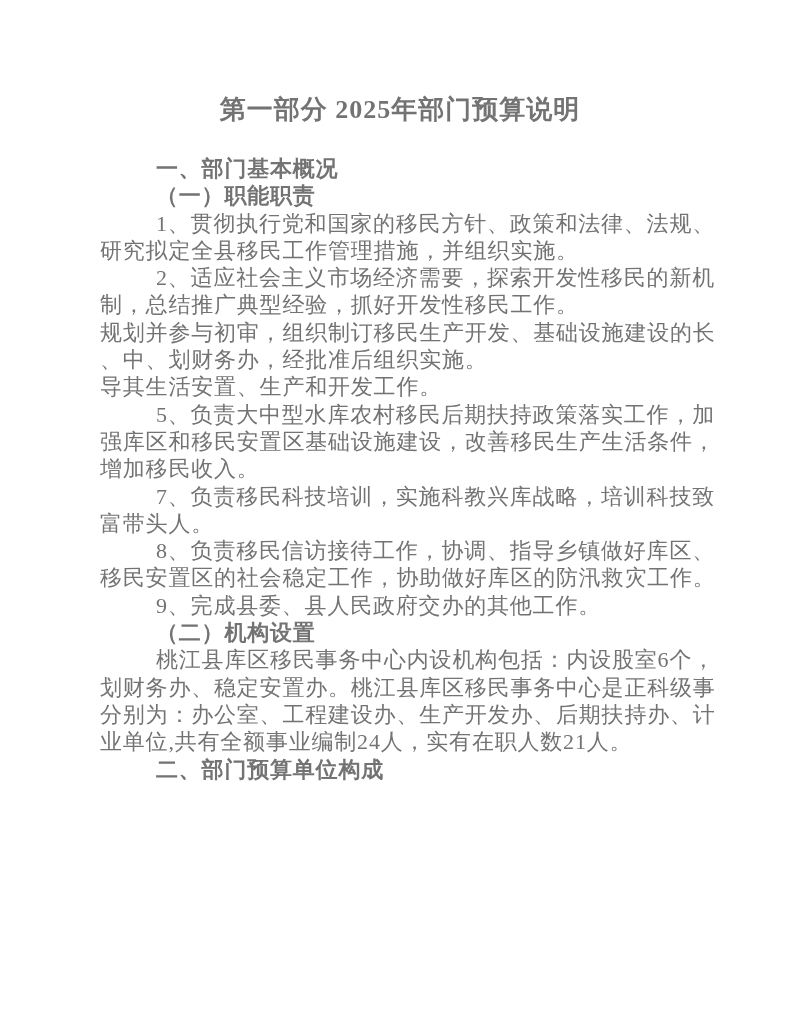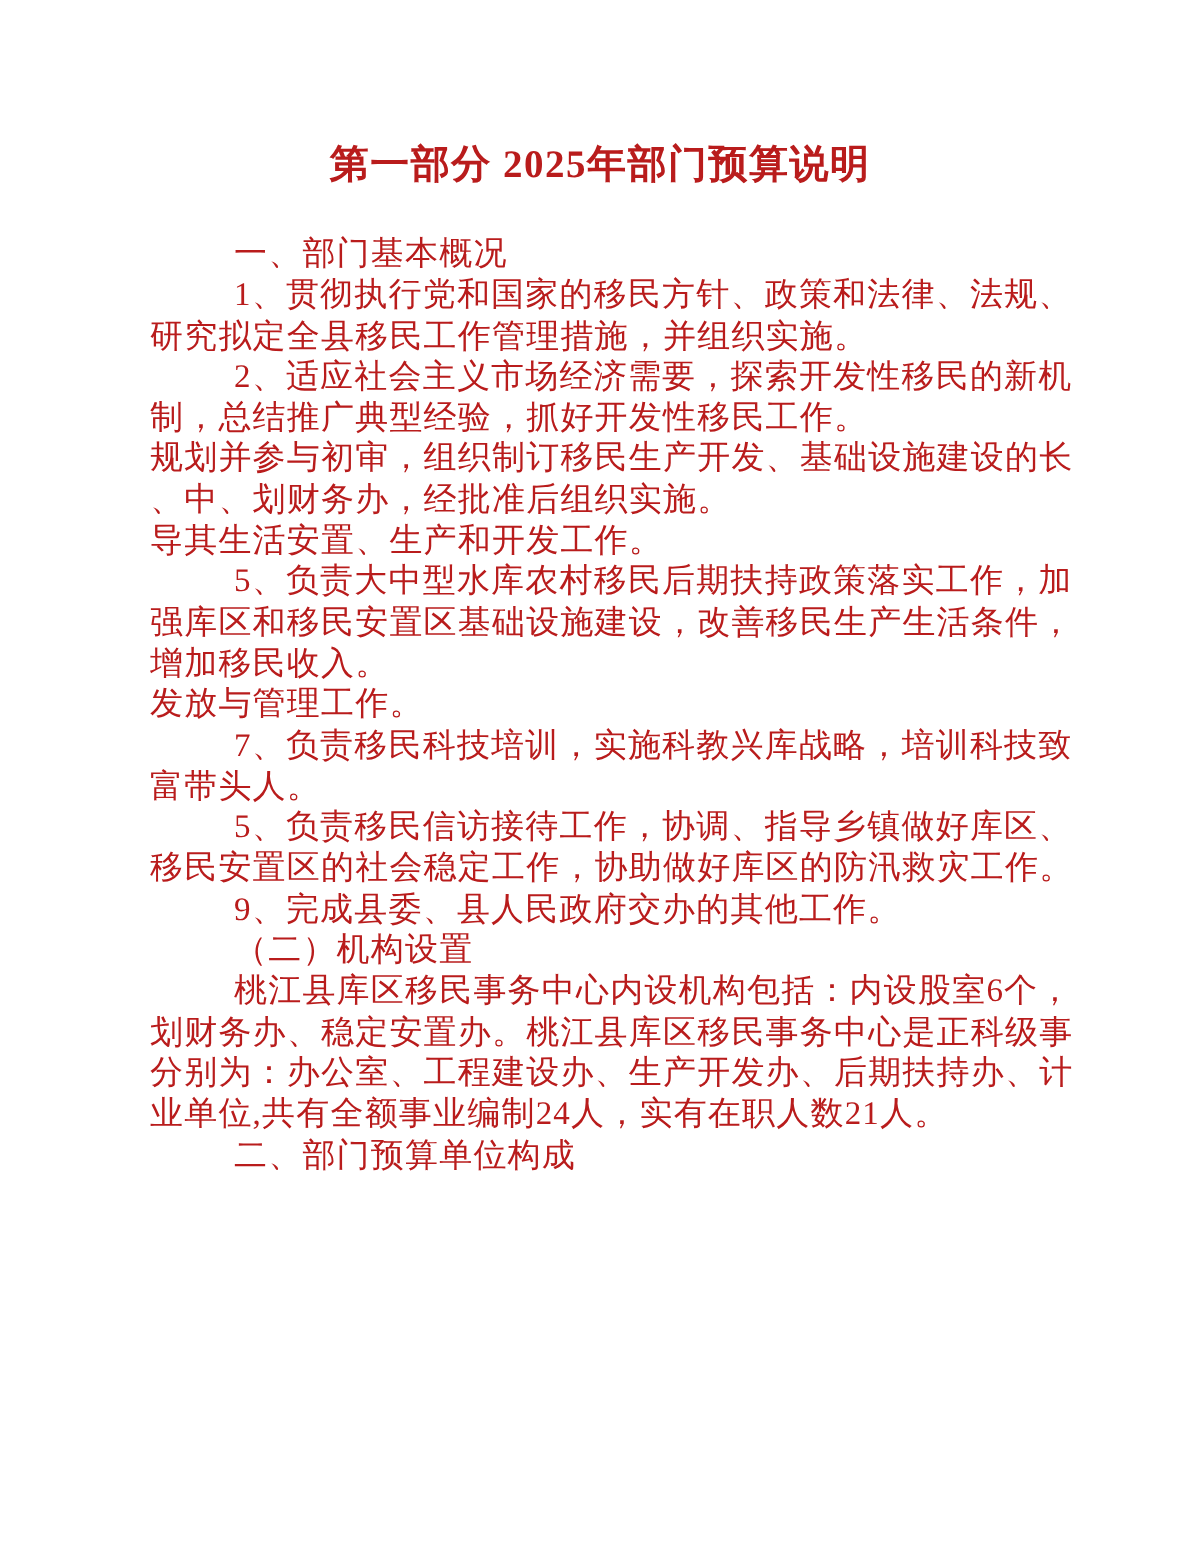--- a/index.html
+++ b/index.html
@@ -7,21 +7,21 @@
     padding: 0;
     background: #ffffff;
   }
   .page {
     position: relative;
     width: 800px;
     height: 1035px;
     background: #ffffff;
     overflow: hidden;
     font-family: "Liberation Serif", "DejaVu Serif", serif;
-    color: #b91c1c;
+    color: #737373;
   }
   .doc-title {
     position: absolute;
     top: 92px;
     left: 0;
     width: 800px;
     text-align: center;
     font-size: 26px;
     font-weight: bold;
     letter-spacing: 1px;
@@ -34,47 +34,47 @@
     width: 604px;
     font-size: 22px;
     line-height: 27.3px;
     letter-spacing: 0.8px;
   }
   .line {
     white-space: nowrap;
     height: 27.3px;
   }
   .line.bold {
-    font-weight: normal;
+    font-weight: bold;
   }
   .line.indent {
     text-indent: 56px;
   }
 </style>
 </head>
 <body>
 
 <div class="page">
   <div class="doc-title">第一部分 2025年部门预算说明</div>
   <div class="doc-body">
       <div class="line bold indent">一、部门基本概况</div>
+      <div class="line bold indent">（一）职能职责</div>
       <div class="line indent">1、贯彻执行党和国家的移民方针、政策和法律、法规、</div>
       <div class="line">研究拟定全县移民工作管理措施，并组织实施。</div>
       <div class="line indent">2、适应社会主义市场经济需要，探索开发性移民的新机</div>
       <div class="line">制，总结推广典型经验，抓好开发性移民工作。</div>
       <div class="line">规划并参与初审，组织制订移民生产开发、基础设施建设的长</div>
       <div class="line">、中、划财务办，经批准后组织实施。</div>
       <div class="line">导其生活安置、生产和开发工作。</div>
       <div class="line indent">5、负责大中型水库农村移民后期扶持政策落实工作，加</div>
       <div class="line">强库区和移民安置区基础设施建设，改善移民生产生活条件，</div>
       <div class="line">增加移民收入。</div>
-      <div class="line">发放与管理工作。</div>
       <div class="line indent">7、负责移民科技培训，实施科教兴库战略，培训科技致</div>
       <div class="line">富带头人。</div>
-      <div class="line indent">5、负责移民信访接待工作，协调、指导乡镇做好库区、</div>
+      <div class="line indent">8、负责移民信访接待工作，协调、指导乡镇做好库区、</div>
       <div class="line">移民安置区的社会稳定工作，协助做好库区的防汛救灾工作。</div>
       <div class="line indent">9、完成县委、县人民政府交办的其他工作。</div>
       <div class="line bold indent">（二）机构设置</div>
       <div class="line indent">桃江县库区移民事务中心内设机构包括：内设股室6个，</div>
       <div class="line">划财务办、稳定安置办。桃江县库区移民事务中心是正科级事</div>
       <div class="line">分别为：办公室、工程建设办、生产开发办、后期扶持办、计</div>
       <div class="line">业单位,共有全额事业编制24人，实有在职人数21人。</div>
       <div class="line bold indent">二、部门预算单位构成</div>
     </div>
 </div>

